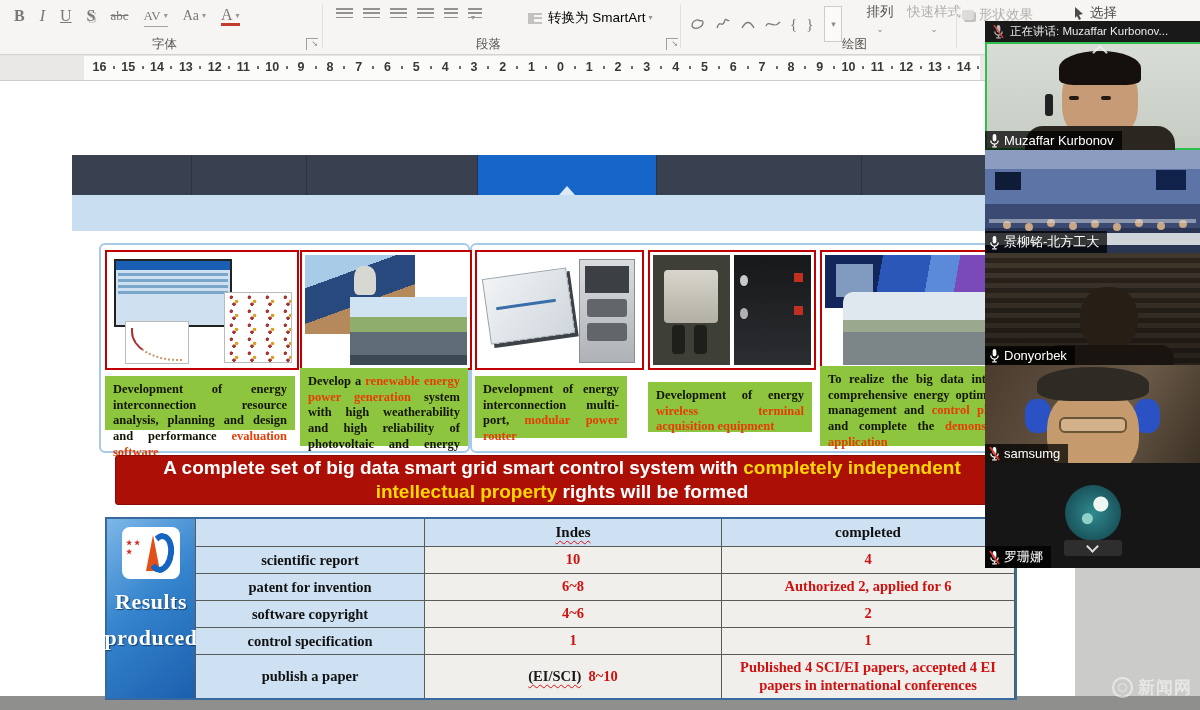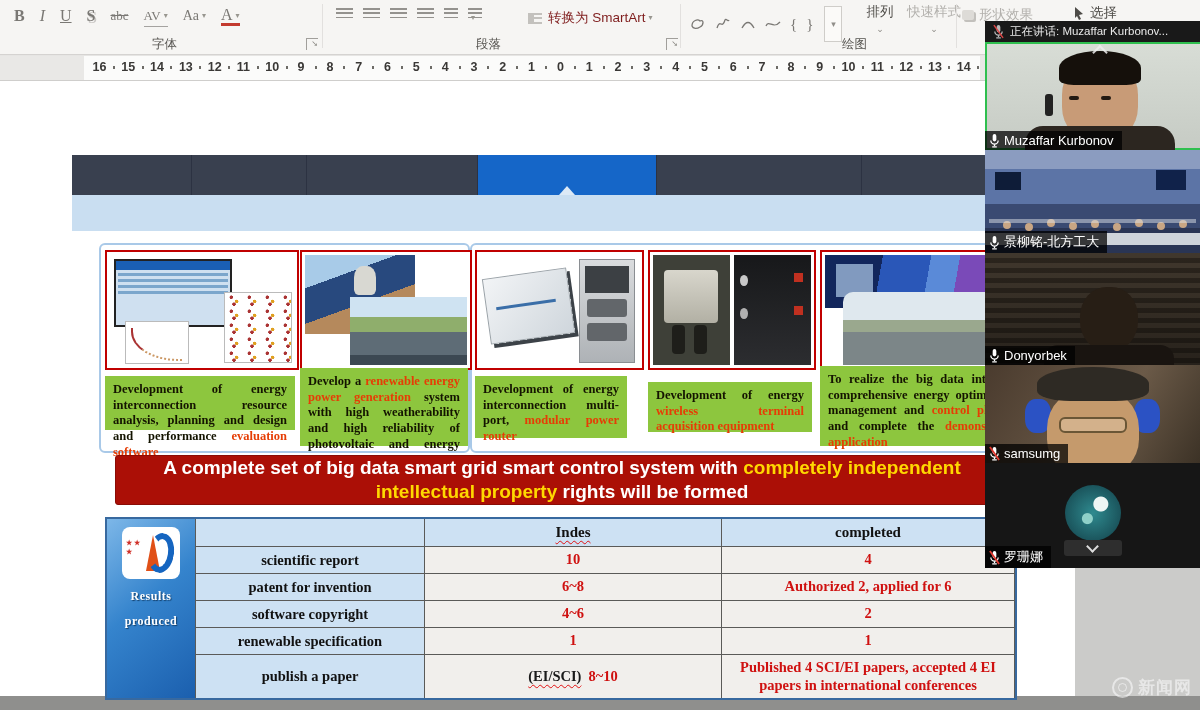--- a/index.html
+++ b/index.html
@@ -19,21 +19,21 @@
   .fb-s{font-weight:bold;text-shadow:1.5px 1.5px 0 #c9c7c4;}
   .fb-str{text-decoration:line-through;font-size:13px;}
   .fb-av{font-size:13px;border-bottom:1px solid #a5a3a0;}
   .fb-aa{font-size:14px;}
   .fb-col{border-bottom:3px solid #c33a2e;line-height:15px;}
   .dd::after{content:"▾";font-size:8px;color:#98968f;margin-left:3px;vertical-align:2px;}
   .pbar{position:absolute;left:336px;top:8px;display:flex;align-items:center;gap:10px;}
   .bic{width:17px;height:13px;background:repeating-linear-gradient(180deg,#94928e 0 1.6px,transparent 1.6px 4.3px);}
   .bic.narrow{width:14px;}
   .smart{position:absolute;left:528px;top:9px;display:flex;align-items:center;gap:6px;
-         color:#7f1d1d;font-size:13.5px;}
+         color:#000000;font-size:13.5px;}
   .smart-ic{width:14px;height:11px;background:linear-gradient(90deg,#c3c1bd 0 6px,transparent 6px),
             repeating-linear-gradient(180deg,#c3c1bd 0 2px,transparent 2px 4.5px);}
   .lnch{position:absolute;top:38px;width:11px;height:11px;border:1px solid #a19f9b;
         border-right:none;border-bottom:none;color:#86847f;font-size:8px;line-height:9px;text-align:right;}
   .shapes{position:absolute;left:690px;top:6px;display:flex;align-items:center;gap:9px;}
   .shapes svg{display:block;}
   .brace{font-size:15px;color:#7a7874;font-family:"Liberation Serif",serif;}
   .shp-dd{width:16px;height:34px;margin-left:2px;border:1px solid #cfcdc9;display:flex;
           align-items:center;justify-content:center;color:#908e89;font-size:9px;background:#fbfaf8;}
   .two{position:absolute;top:3px;text-align:center;font-size:13.5px;color:#4d4b47;}
@@ -156,21 +156,21 @@
           grid-template-rows:27px 26px 26px 26px 26px 43px;
           gap:1px;background:#5a5a58;border:2px solid #38699f;}
   .cell{background:#f1efec;display:flex;align-items:center;justify-content:center;
         font-family:"Liberation Serif",serif;font-weight:bold;}
   .c-blue{background:#cde1f3;}
   .c-head{font-size:15px;color:#111;}
   .c-label{font-size:14.5px;color:#111;}
   .c-val{color:#cf1110;font-size:14.5px;text-align:center;line-height:1.2;padding:1px 6px;}
   .side{grid-row:1/7;grid-column:1;background:linear-gradient(140deg,#7db7e8 0%,#3584cd 45%,#1b5fae 100%);
         flex-direction:column;justify-content:flex-start;gap:10px;padding-top:8px;color:#fff;}
-  .side .rp{font-size:12px;letter-spacing:.5px;text-shadow:1px 1px 1px #14416e;}
+  .side .rp{font-size:22px;letter-spacing:.5px;text-shadow:1px 1px 1px #14416e;}
   .logo{width:58px;height:52px;background:#fff;border-radius:8px;position:relative;overflow:hidden;}
   .logo .tri{position:absolute;left:24px;top:8px;width:0;height:0;
              border-left:7px solid transparent;border-right:7px solid transparent;border-bottom:36px solid #e05018;}
   .logo .dee{position:absolute;left:26px;top:6px;width:26px;height:40px;border:6px solid #1565c0;
              border-left-color:transparent;border-radius:50%;transform:rotate(8deg);box-sizing:border-box;}
   .logo .stars{position:absolute;left:4px;top:12px;width:18px;color:#d03028;font-size:7px;line-height:9px;}
   .wavy{text-decoration:underline wavy #e01010 1px;text-underline-offset:3px;}
   .pfx{color:#1a1a1a;}
   .pfx:not(:empty){margin-right:7px;}
 
@@ -487,21 +487,21 @@
         </div>
         <div class="cell c-val">Authorized 2, applied for 6</div>
 
         <div class="cell c-blue c-label">software copyright</div>
         <div class="cell c-val">
           <span class="pfx wavy"></span>
           <span>4~6</span>
         </div>
         <div class="cell c-val">2</div>
 
-        <div class="cell c-blue c-label">renewable specification</div>
+        <div class="cell c-blue c-label">control specification</div>
         <div class="cell c-val">
           <span class="pfx wavy"></span>
           <span>1</span>
         </div>
         <div class="cell c-val">1</div>
 
         <div class="cell c-blue c-label">publish a paper</div>
         <div class="cell c-val">
           <span class="pfx wavy">(EI/SCI)</span>
           <span>8~10</span>

